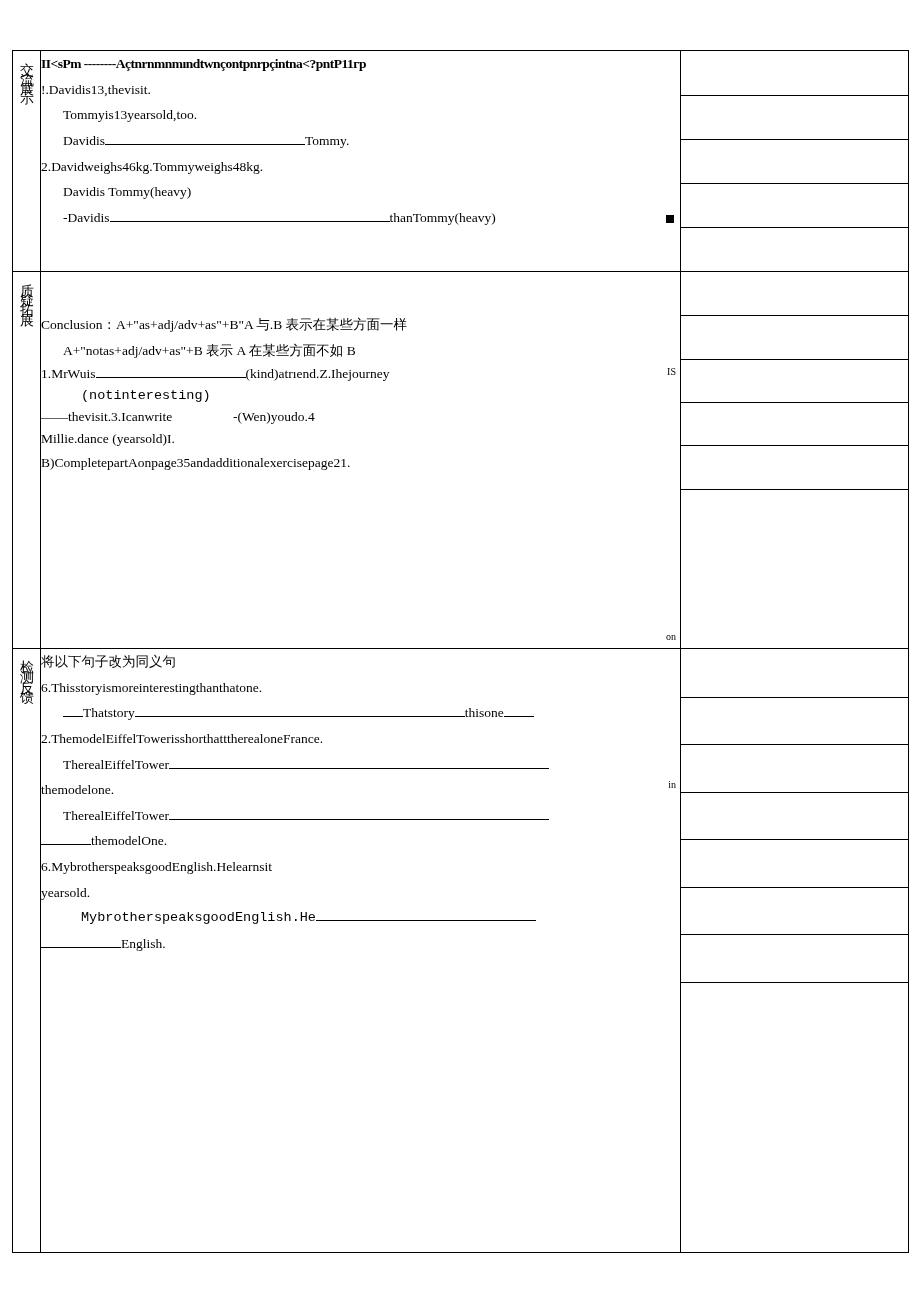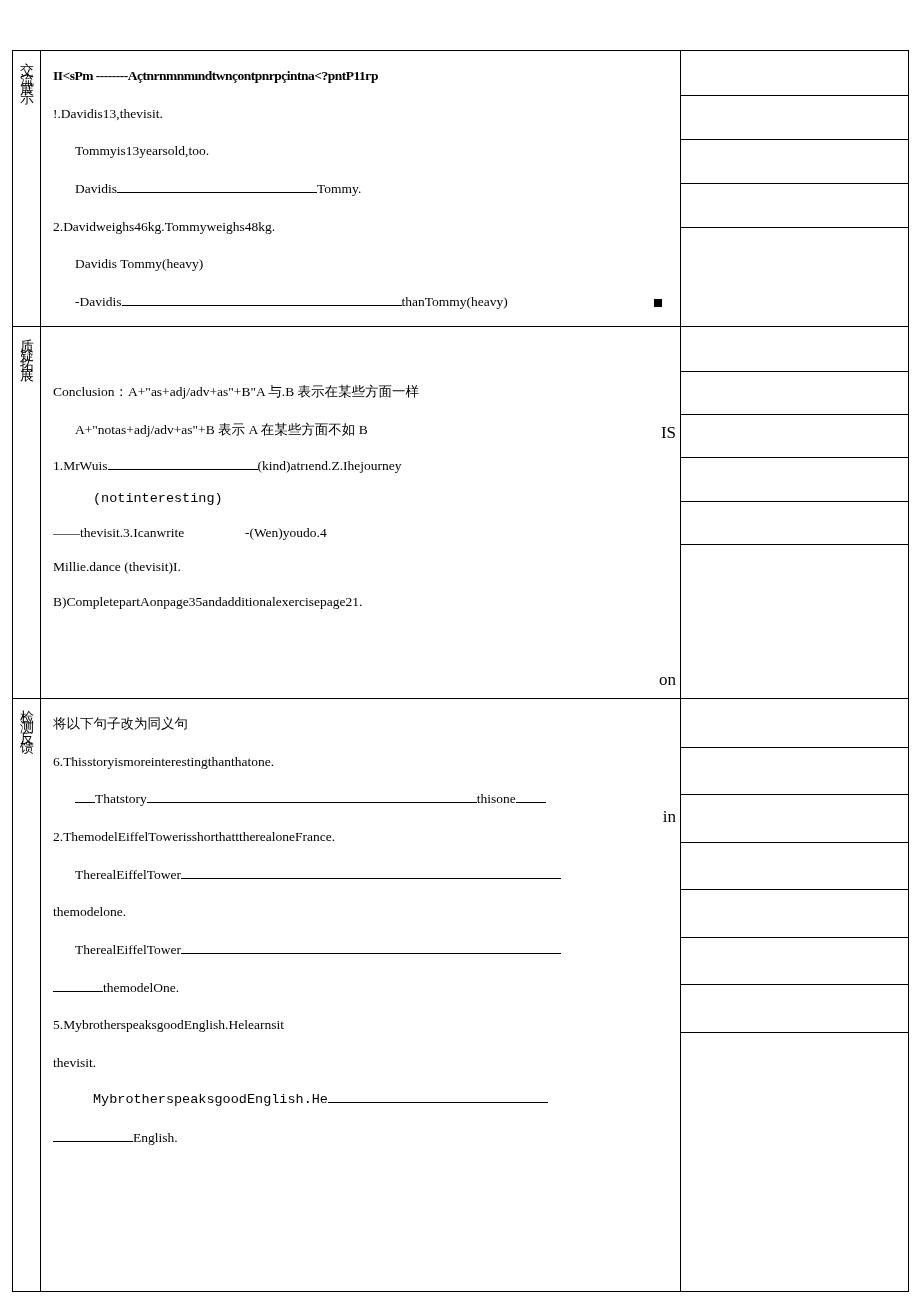--- a/index.html
+++ b/index.html
@@ -69,23 +69,23 @@
   .blank-vlong { width: 330px; }
   .blank-short { width: 80px; }
   .indent1 { padding-left: 22px; }
   .indent2 { padding-left: 40px; font-family: Liberation Mono, monospace; }
   .sq { display:inline-block; width:8px; height:8px; background:#000; margin-left:4px; vertical-align:middle;}
   .dashed-bottom { border-bottom: 1px dashed #000 !important; }
   .float-right {
     float: right;
     clear: right;
     margin: 2px 4px 2px 8px;
-    font-size: 17px;
+    font-size: 10px;
   }
-  .content-col p { margin: 12px; }
+  .content-col p { margin: 0; }
   .tight { line-height: 1.6; }
   .big-gap { height: 40px; }
 </style>
 </head>
 <body>
 
 <div class="page">
   <table class="main">
     <tbody id="tbody">
         <tr>
@@ -111,61 +111,61 @@
             </div>
           </td>
         </tr>
         <tr>
           <td class="label-col">
             <span>质疑拓展</span>
           </td>
           <td class="content-col">
             <div class="float-right" style="margin-top: 90px;">IS</div>
             <div class="float-right" style="margin-top: 130px;"></div>
-            <div class="float-right" style="margin-top: 80px;">on</div>
+            <div class="float-right" style="margin-top: 112px;">on</div>
             <div class="big-gap"></div>
             <p class="">Conclusion：A+"as+adj/adv+as"+B"A 与.B 表示在某些方面一样</p>
             <p class="indent1">A+"notas+adj/adv+as"+B 表示 A 在某些方面不如 B</p>
             <p class="tight">1.MrWuis<span class="blank blank-med"></span>(kind)atrıend.Z.Ihejourney</p>
             <p class="indent2 tight">(notinteresting)</p>
             <p class="tight">——thevisit.3.Icanwrite&nbsp;&nbsp;&nbsp;&nbsp;&nbsp;&nbsp;&nbsp;&nbsp;&nbsp;&nbsp;&nbsp;&nbsp;&nbsp;&nbsp;&nbsp;&nbsp;&nbsp;&nbsp;-(Wen)youdo.4</p>
-            <p class="tight">Millie.dance          (thevisit)I.</p>
+            <p class="tight">Millie.dance          (yearsold)I.</p>
             <p class="">B)CompletepartAonpage35andadditionalexercisepage21.</p>
           </td>
           <td class="side-col">
             <div class="side-grid" style="grid-template-rows: repeat(6, 1fr); min-height: 260px;">
               <div class="side-cell"></div>
               <div class="side-cell"></div>
               <div class="side-cell"></div>
               <div class="side-cell"></div>
               <div class="side-cell"></div>
               <div class="side-cell"></div>
             </div>
           </td>
         </tr>
         <tr>
           <td class="label-col">
             <span>检测反馈</span>
           </td>
           <td class="content-col">
             <div class="float-right" style="margin-top: 30px;"></div>
-            <div class="float-right" style="margin-top: 70px;">in</div>
+            <div class="float-right" style="margin-top: 94px;">in</div>
             <div class="float-right" style="margin-top: 110px;"></div>
             <div class="float-right" style="margin-top: 150px;"></div>
             <div class="float-right" style="margin-top: 190px;"></div>
             <p class="">将以下句子改为同义句</p>
             <p class="">6.Thisstoryismoreinterestingthanthatone.</p>
             <p class="indent1"><span class="blank" style="width:20px"></span>Thatstory<span class="blank blank-vlong"></span>thisone<span class="blank" style="width:30px"></span></p>
             <p class="">2.ThemodelEiffelTowerisshorthatttherealoneFrance.</p>
             <p class="indent1">TherealEiffelTower<span class="blank" style="width:380px"></span></p>
             <p class="">themodelone.</p>
             <p class="indent1">TherealEiffelTower<span class="blank" style="width:380px"></span></p>
             <p class=""><span class="blank" style="width:50px"></span>themodelOne.</p>
-            <p class="">5.MybrotherspeaksgoodEnglish.Helearnsit</p>
-            <p class="">thevisit.</p>
+            <p class="">6.MybrotherspeaksgoodEnglish.Helearnsit</p>
+            <p class="">yearsold.</p>
             <p class="indent2">MybrotherspeaksgoodEnglish.He<span class="blank" style="width:220px"></span></p>
             <p class=""><span class="blank blank-short"></span>English.</p>
           </td>
           <td class="side-col">
             <div class="side-grid" style="grid-template-rows: repeat(8, 1fr); min-height: 380px;">
               <div class="side-cell"></div>
               <div class="side-cell"></div>
               <div class="side-cell"></div>
               <div class="side-cell"></div>
               <div class="side-cell"></div>

